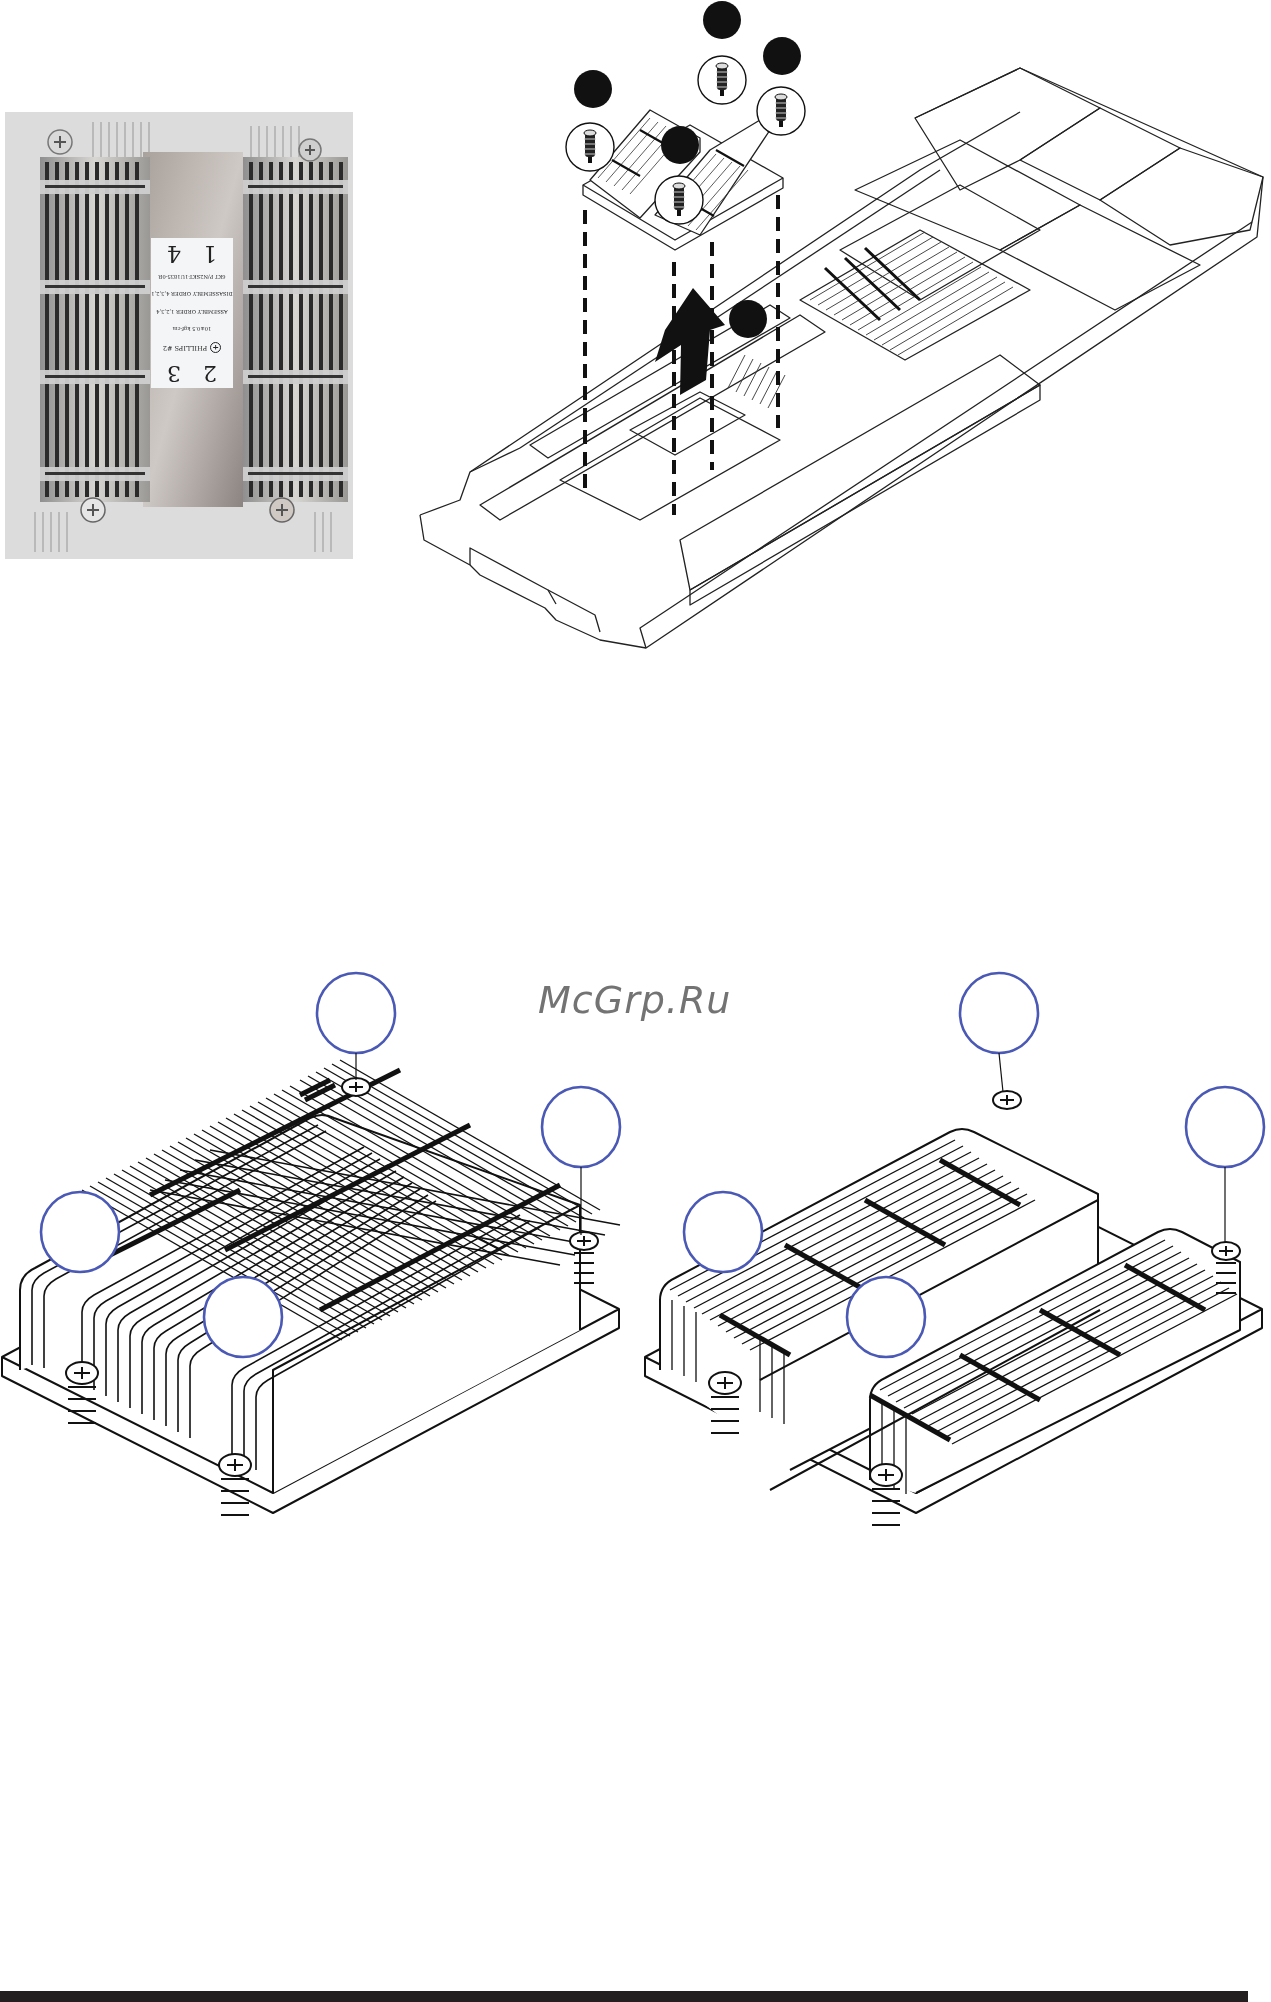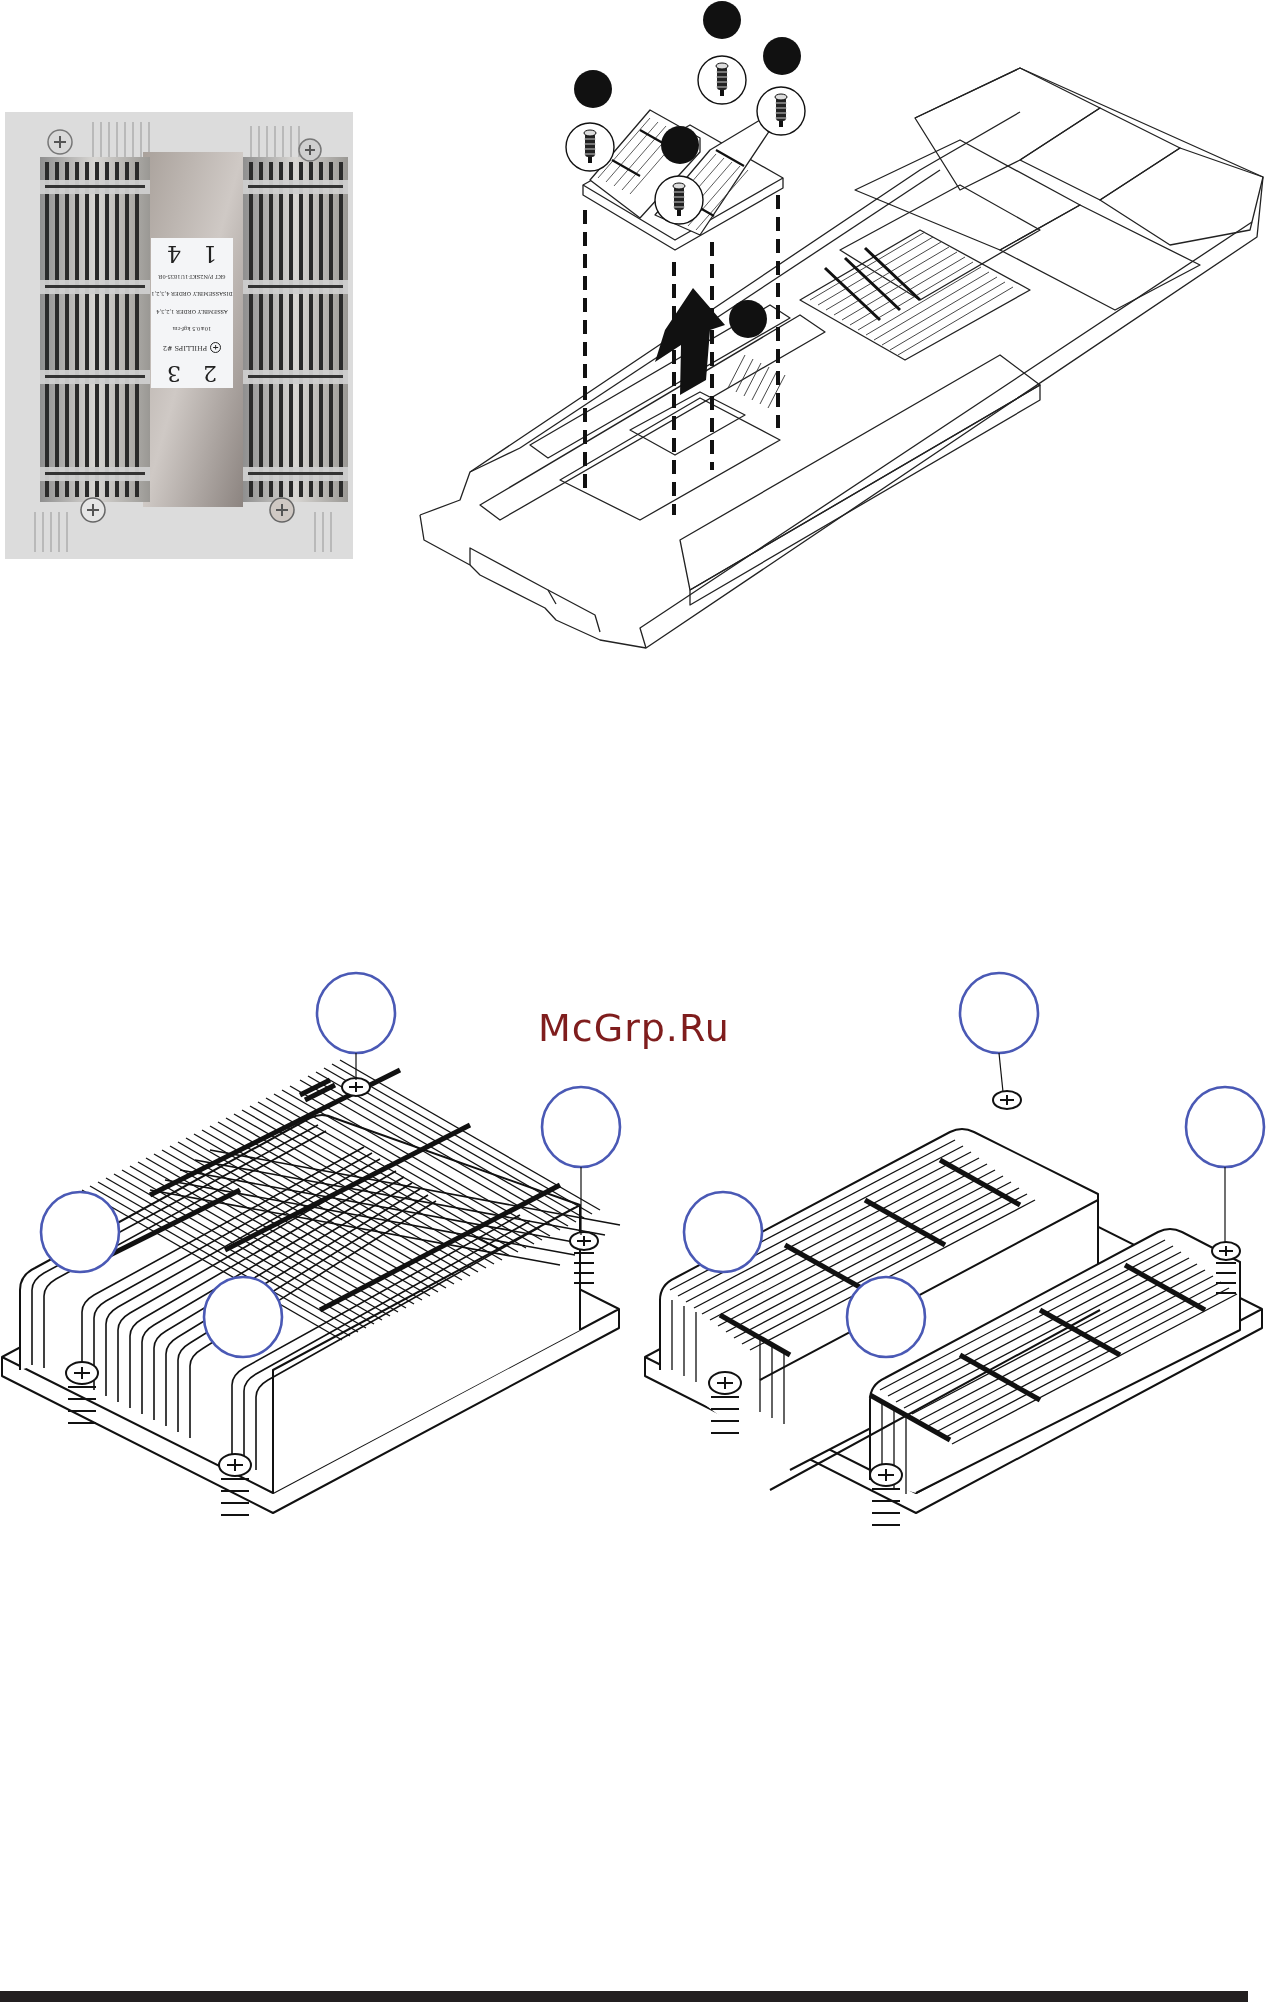--- a/index.html
+++ b/index.html
@@ -10,23 +10,23 @@
            background:linear-gradient(90deg,#cfcfcf 0%,#e9e9e9 4%,#d8d8d8 100%);
            overflow:hidden; }
   .label-sticker { position:absolute; left:146px; top:126px; width:82px; height:150px;
                    background:#f4f5f7; transform:rotate(180deg);
                    display:flex; flex-direction:column; align-items:center; justify-content:space-between;
                    padding:4px 0; box-sizing:border-box; color:#222; }
   .label-sticker .big { font-family:"DejaVu Serif", serif; font-size:22px; line-height:22px; display:flex; gap:22px; }
   .label-sticker .small { font-family:"DejaVu Serif", serif; font-size:5.2px; line-height:8px; text-align:center; white-space:nowrap; }
   .label-sticker .mid { font-family:"DejaVu Serif", serif; font-size:6.5px; line-height:9px; display:flex; align-items:center; gap:3px;}
   .plus-glyph { display:inline-block; width:9px; height:9px; border:1px solid #222; border-radius:50%; font-size:8px; line-height:9px; text-align:center; font-weight:bold; }
-  #watermark { position:absolute; left:538px; top:978px; 
-               font-family:"DejaVu Sans", sans-serif; font-size:38px; color:#7f1d1d;
-               letter-spacing:1px; white-space:nowrap;margin-top:28px; }
+  #watermark { position:absolute; left:538px; top:978px; font-style:italic;
+               font-family:"DejaVu Sans", sans-serif; font-size:38px; color:#737373;
+               letter-spacing:1px; white-space:nowrap; }
   #footer-rule { position:absolute; left:0; top:1991px; width:1248px; height:11px; background:#231f20; }
 </style>
 </head>
 <body>
 
 <div id="photo">
   <svg class="layer" width="348" height="447" viewBox="0 0 348 447">
     <defs>
       <linearGradient id="metal" x1="0" x2="1" y1="0" y2="0">
         <stop offset="0" stop-color="#8f8f8f"></stop>

